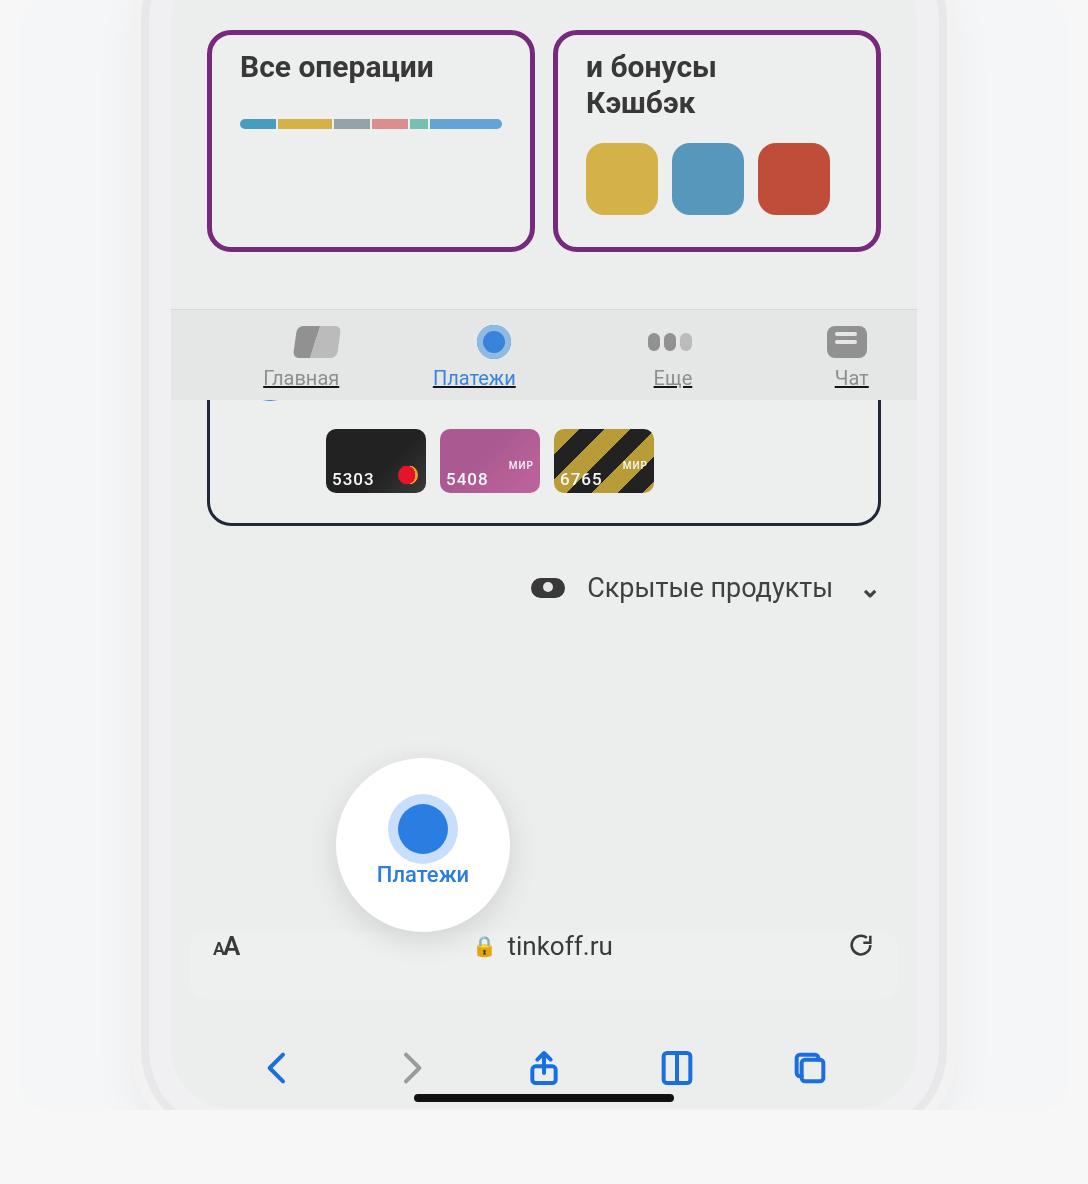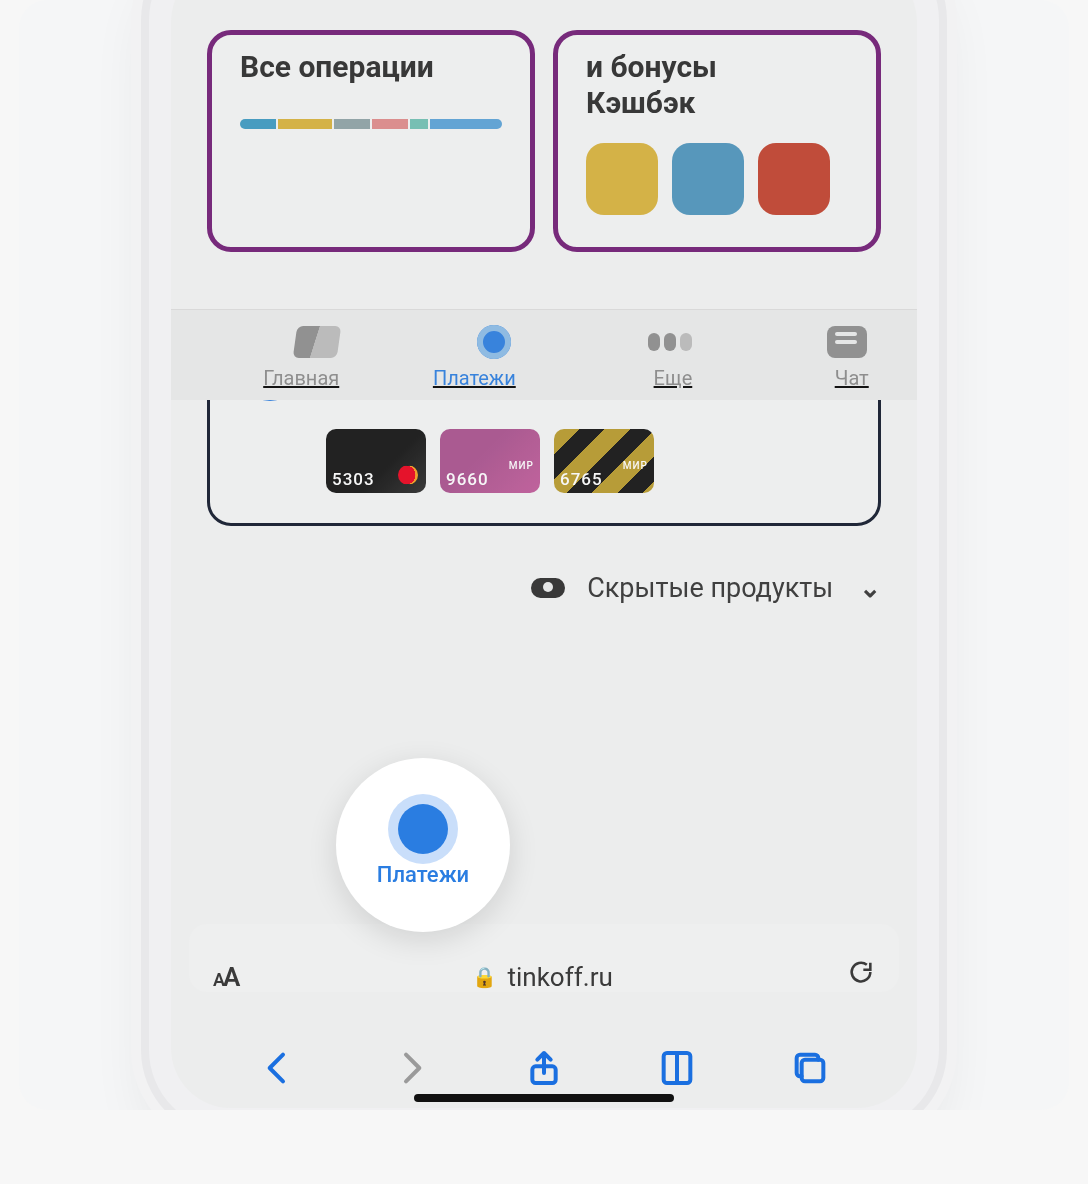--- a/index.html
+++ b/index.html
@@ -188,23 +188,23 @@
     z-index:5;
   }
   .spot .dotc{
     width:50px;height:50px;border-radius:50%;
     background:#2a7de1;box-shadow:0 0 0 10px #c9defa;
   }
   .spot .lbl{font-size:22px;color:#2a7de1;font-weight:500}
 
   
   .url-bar {
-    position:absolute; left:18px; right:18px; bottom:116px;
+    position:absolute; left:18px; right:18px; bottom:109px;
     height:68px; background:#eeefef; border-radius:18px;
-    display:flex; align-items:flex-end; padding:0 24px;
+    display:flex; align-items:flex-start; padding:0 24px;
     color:#3a3a3a; font-size:26px;gap:34px;
   }
   .url-bar .aa{font-weight:600;letter-spacing:-2px}
   .url-bar .aa .sm{font-size:18px}
   .url-bar .domain{margin:0 auto; display:flex; align-items:center; gap:10px}
   .url-bar .domain .lock{font-size:20px}
   .url-bar .reload svg{width:28px;height:28px;stroke:#3a3a3a;fill:none;stroke-width:2.2}
 
   .safari-toolbar{
     position:absolute; left:0; right:0; bottom:16px;
@@ -264,21 +264,21 @@
                 </svg>
               <span>8 ₽</span>
             </div>
           </div>
           <div class="cards-row">
             <div class="mini-card mc1">
               <span class="digits">5303</span>
               <span class="dot"></span>
             </div>
             <div class="mini-card mc2">
-              <span class="digits">9660</span>
+              <span class="digits">5408</span>
               <span class="mir">МИР</span>
             </div>
             <div class="mini-card mc3">
               <span class="digits">6765</span>
               <span class="mir">МИР</span>
             </div>
           </div>
         </div>
 
         <div class="hidden-row">

